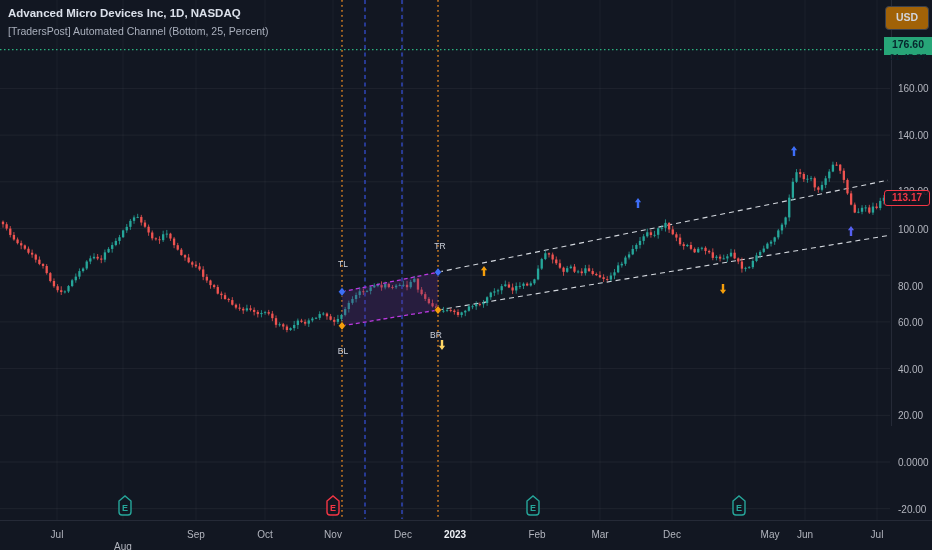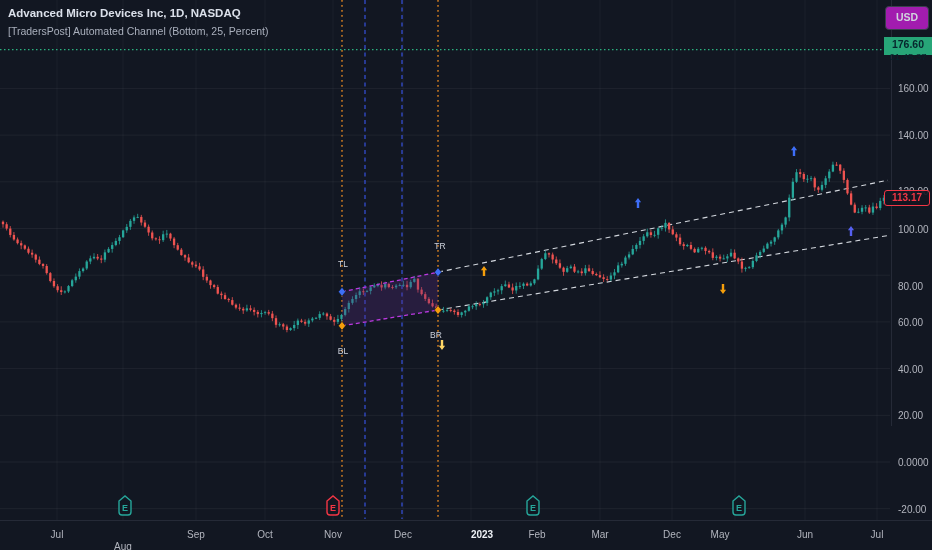--- a/index.html
+++ b/index.html
@@ -6,21 +6,21 @@
   .stage{position:relative;width:932px;height:550px;background:#121722;overflow:hidden;
          font-family:"Liberation Sans",sans-serif;}
   #plot{position:absolute;left:0;top:0;}
   .title{position:absolute;left:8px;top:7px;color:#dbe0ea;font-size:11.5px;font-weight:700;z-index:5;}
   .subtitle{position:absolute;left:8px;top:25px;color:#a9afbc;font-size:10.5px;z-index:5;}
   .price-axis{position:absolute;top:0;right:0;width:40px;height:426px;border-left:1px solid #252a37;z-index:3;}
   .price-tick{position:absolute;left:6px;transform:translateY(-50%);color:#b2b5be;font-size:10px;white-space:nowrap;}
   .time-axis{position:absolute;left:0;bottom:0;width:932px;height:29px;border-top:1px solid #252a37;background:#121722;z-index:4;}
   .time-tick{position:absolute;top:8px;transform:translateX(-50%);color:#b2b5be;font-size:10px;}
   .time-tick.em{color:#edf0f5;font-weight:700;}
-  .usd-btn{position:absolute;top:6px;right:3px;width:42px;height:22px;background:#a21caf;border:1px solid #3a404d;
+  .usd-btn{position:absolute;top:6px;right:3px;width:42px;height:22px;background:#a16207;border:1px solid #3a404d;
            border-radius:4px;color:#d0d4dd;font-size:10.5px;font-weight:600;text-align:center;line-height:20px;z-index:6;cursor:pointer;}
   .countdown{position:absolute;top:37px;right:0;width:48px;height:18px;background:#27a678;color:#06262d;
              text-align:center;z-index:6;}
   .countdown .p{font-size:10.5px;font-weight:700;line-height:14px;}
   .countdown .t{font-size:9.5px;line-height:12px;}
   .lastp{position:absolute;top:190px;right:2px;width:44px;height:14px;border:1px solid #f23645;border-radius:3px;
          background:rgba(19,23,34,.92);color:#f23645;font-size:10px;font-weight:600;text-align:center;line-height:14px;z-index:6;}
 </style>
 </head>
 <body>
@@ -617,25 +617,25 @@
       <div class="price-tick" style="top: 462px;">0.0000</div>
       <div class="price-tick" style="top: 508.7px;">-20.00</div>
     </div>
   <div class="time-axis" id="timeAxis">
       <div class="time-tick" style="left: 57px;">Jul</div>
       <div class="time-tick" style="left: 123px; margin-top: 12px;">Aug</div>
       <div class="time-tick" style="left: 196px;">Sep</div>
       <div class="time-tick" style="left: 265px;">Oct</div>
       <div class="time-tick" style="left: 333px;">Nov</div>
       <div class="time-tick" style="left: 403px;">Dec</div>
-      <div class="time-tick em" style="left: 482px;">2023</div>
+      <div class="time-tick em" style="left: 455px;">2023</div>
       <div class="time-tick" style="left: 537px;">Feb</div>
       <div class="time-tick" style="left: 600px;">Mar</div>
       <div class="time-tick" style="left: 672px;">Dec</div>
-      <div class="time-tick" style="left: 700px; padding-left: 40px;">May</div>
+      <div class="time-tick" style="left: 750px; padding-left: 40px;">May</div>
       <div class="time-tick" style="left: 805px;">Jun</div>
       <div class="time-tick" style="left: 877px;">Jul</div>
     </div>
 
   <div class="usd-btn">USD</div>
 
   <div class="countdown">
     <div class="p">176.60</div>
     <div class="t">01:45:37</div>
   </div>

